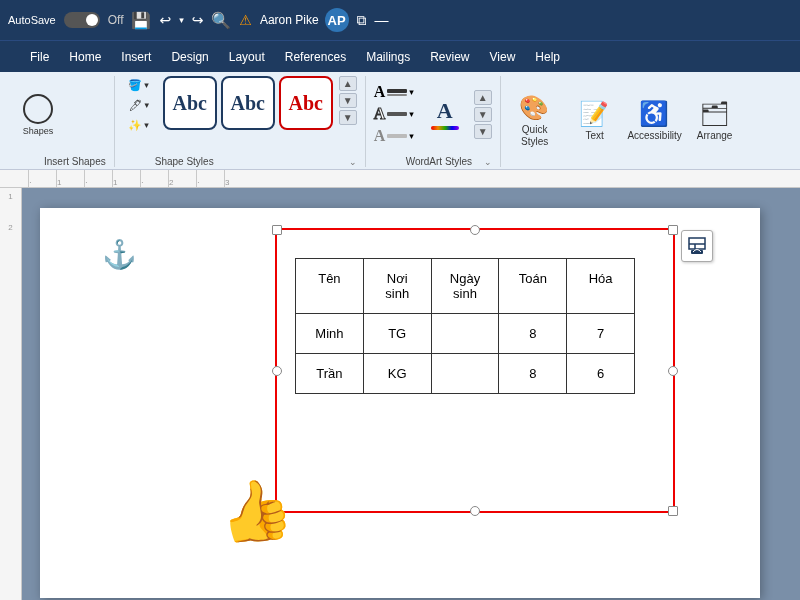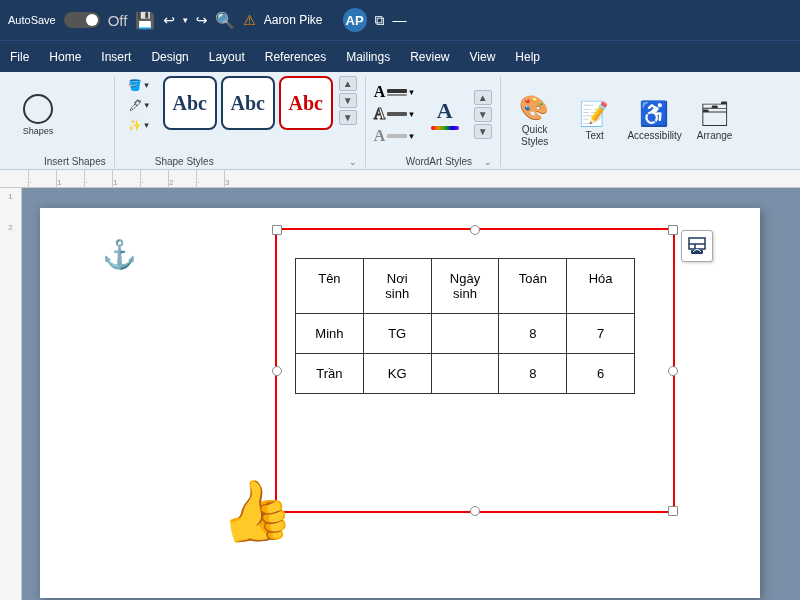--- a/index.html
+++ b/index.html
@@ -16,31 +16,31 @@
       gap: 8px;
     }
     .autosave-label { font-size: 11px; }
     .toggle-off {
       background: #555; border-radius: 10px; width: 36px; height: 16px;
       display: inline-flex; align-items: center; padding: 2px;
       cursor: pointer;
     }
     .toggle-knob { width: 12px; height: 12px; background: white; border-radius: 50%; margin-left: auto; }
     .title-center { flex: 1; text-align: center; font-size: 12px; }
-    .user-area { display: flex; align-items: center; gap: 20px; font-size: 12px; justify-content: space-between; }
+    .user-area { display: flex; align-items: center; gap: 6px; font-size: 12px; justify-content: space-between; }
     .avatar { background: #2e75b6; border-radius: 50%; width: 24px; height: 24px; display:flex; align-items:center; justify-content:center; font-size:13px; font-weight:bold; }
 
     
     #menubar {
       background: #1e3a5f;
       color: white;
       height: 32px;
       display: flex;
       align-items: center;
-      padding: 0 0;
+      padding: 0 20px;
       border-top: 1px solid #2a4a7f;
     }
     .menu-item {
       padding: 4px 10px;
       cursor: pointer;
       font-size: 12px;
       border-radius: 3px;
     }
     .menu-item.active { background: white; color: #1e3a5f; font-weight: bold; }
 
@@ -250,21 +250,21 @@
     }
   </style>
 </head>
 <body>
 
 <div id="titlebar">
   <span class="autosave-label">AutoSave</span>
   <div class="toggle-off">
     <div class="toggle-knob"></div>
   </div>
-  <span style="font-size:15px;color:#ccc;">Off</span>
+  <span style="font-size:12px;color:#ccc;">Off</span>
   <span style="cursor:pointer;font-size:16px;">💾</span>
   <span style="cursor:pointer;font-size:14px;">↩</span>
   <span style="font-size:9px;cursor:pointer;">▾</span>
   <span style="cursor:pointer;font-size:14px;">↪</span>
   <span style="cursor:pointer;font-size:16px;">🔍</span>
   <span style="font-size:14px;color:#f90;">⚠</span>
   <div class="user-area">
     <span>Aaron Pike</span>
     <div class="avatar">AP</div>
   </div>

